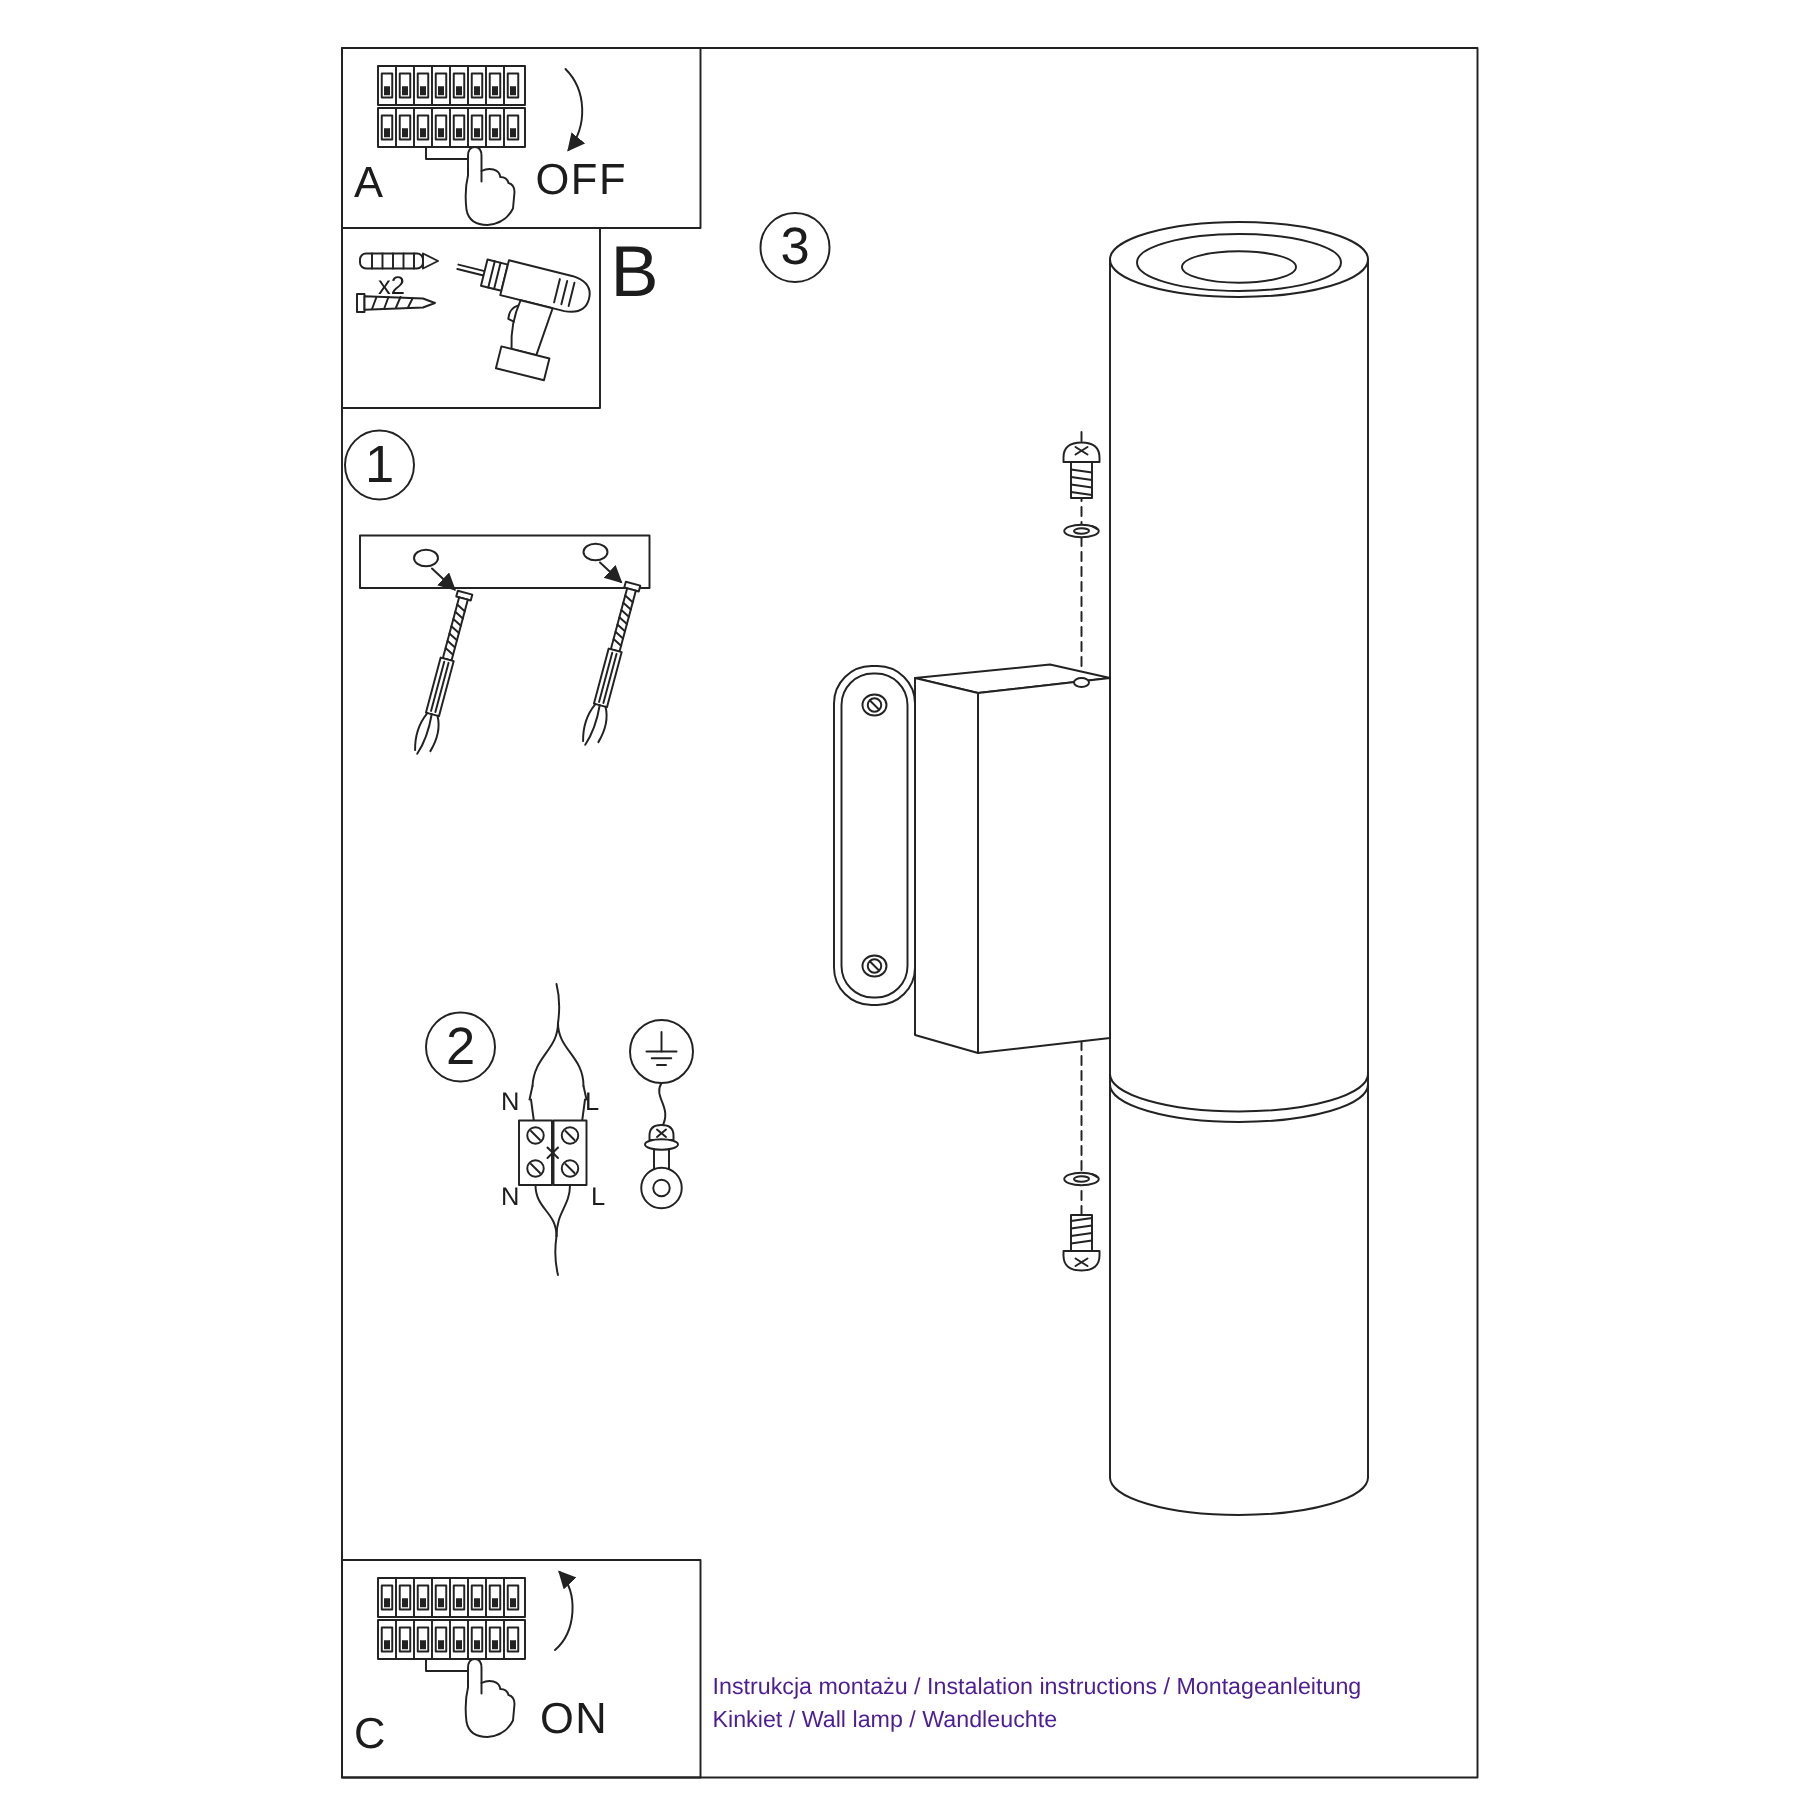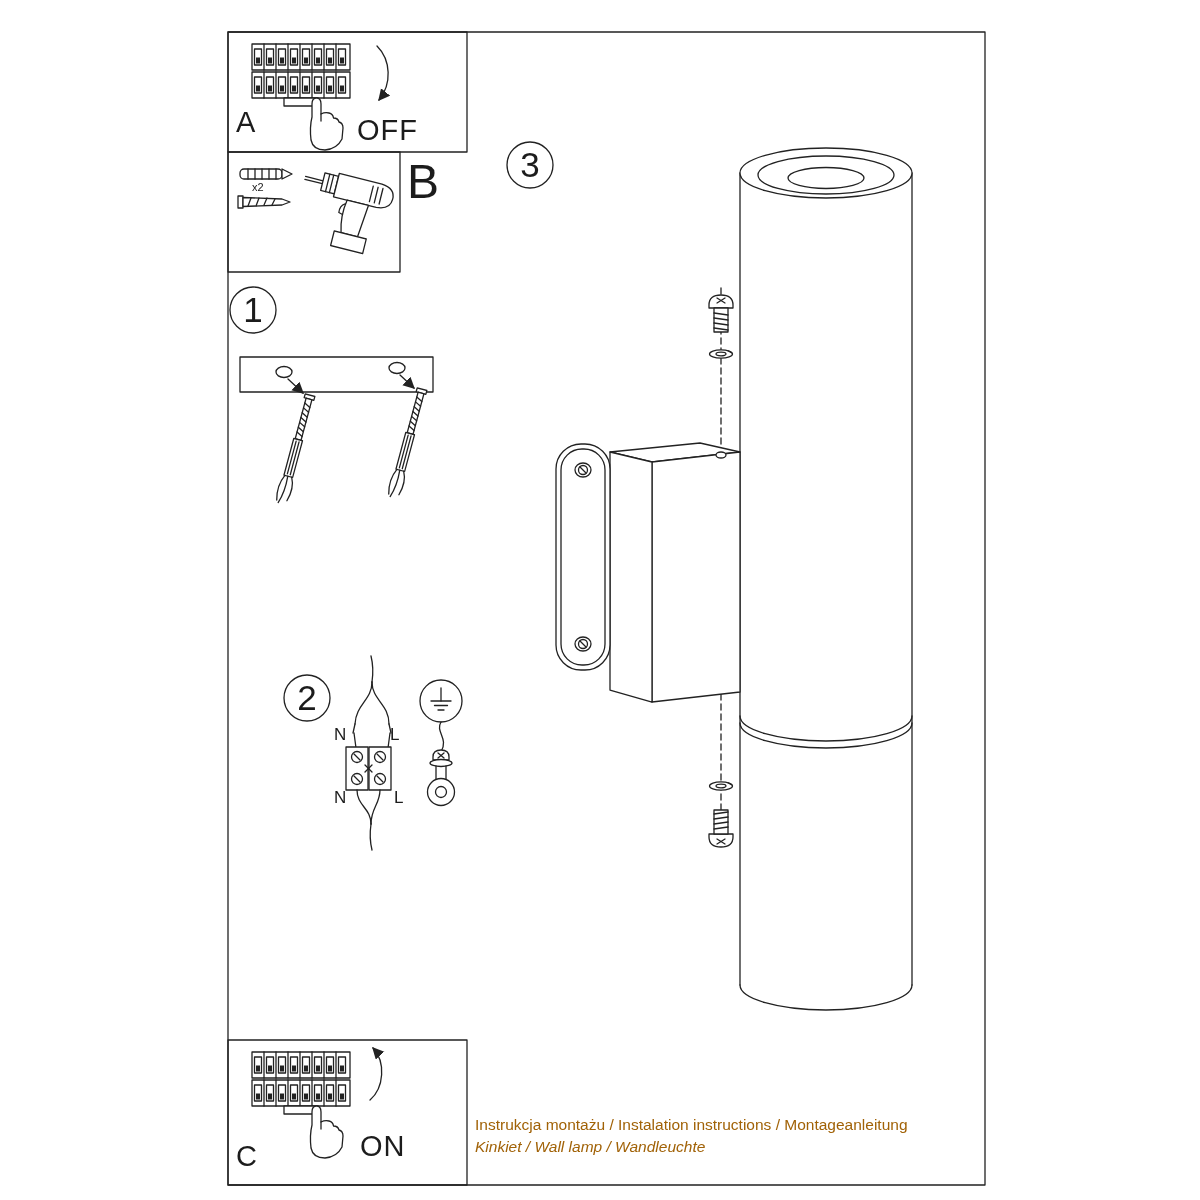--- a/index.html
+++ b/index.html
@@ -12,23 +12,23 @@
   .art path, .art rect, .art line, .art ellipse, .art circle, .art polyline {
     stroke:#222; stroke-width:1.3; fill:none; stroke-linecap:round; stroke-linejoin:round;
   }
   .art .f  { fill:#fff; }
   .art .dk { fill:#222; stroke:none; }
   .art .dash { stroke-dasharray:6 4; }
   .lbl { position:absolute; line-height:1; white-space:pre; color:#1c1c1c; }
   .num { position:absolute; width:46px; height:46px; line-height:46px; text-align:center; font-size:35px; }
   .big { font-size:48px; }
   .mid { font-size:29px; letter-spacing:1px; }
-  .sml { font-size:11px; }
+  .sml { font-size:17px; }
   .nl  { font-size:17px; }
-  .footer { position:absolute; font-size:15.5px; color:#a16207; }
+  .footer { position:absolute; font-size:15.5px; color:#4c1d95; }
 </style>
 </head>
 <body>
 
 <div class="sheet">
 
   <svg class="art" viewBox="0 0 1200 1200">
     <defs>
       <marker id="arr" markerWidth="10" markerHeight="10" refX="8" refY="4.5" orient="auto">
         <path class="dk" d="M0,0 L9,4.5 L0,9 Z"></path>
@@ -259,32 +259,32 @@
     <g transform="translate(252,1052)">
         <use href="#panel"></use>
       </g>
     <g transform="translate(299,1105)">
         <use href="#hand"></use>
       </g>
     <path d="M370,1100 C384,1088 386,1062 373,1048" marker-end="url(#arr)"></path>
   </svg>
 
   <div class="lbl mid" style="left:236px; top:108px;">A</div>
-  <div class="lbl mid" style="left:357px; top:106px;margin-top:10px;">OFF</div>
+  <div class="lbl mid" style="left:357px; top:106px;">OFF</div>
 
   <div class="lbl big" style="left:407px; top:158px;">B</div>
   <div class="lbl sml" style="left:252px; top:182px;">x2</div>
 
   <div class="num" style="left:230px; top:287px;">1</div>
   <div class="num" style="left:284px; top:675px;">2</div>
   <div class="num" style="left:507px; top:142px;">3</div>
 
   <div class="lbl nl" style="left:334px; top:726px;">N</div>
   <div class="lbl nl" style="left:390px; top:726px;">L</div>
   <div class="lbl nl" style="left:334px; top:789px;">N</div>
   <div class="lbl nl" style="left:394px; top:789px;">L</div>
 
   <div class="lbl mid" style="left:236px; top:1142px;">C</div>
   <div class="lbl mid" style="left:360px; top:1132px;">ON</div>
 
   <div class="footer" style="left:475px; top:1116px;">Instrukcja montażu / Instalation instructions / Montageanleitung</div>
-  <div class="footer" style="left:475px; top:1138px;font-style:italic;">Kinkiet / Wall lamp / Wandleuchte</div>
+  <div class="footer" style="left:475px; top:1138px;">Kinkiet / Wall lamp / Wandleuchte</div>
 </div>
 
 </body></html>

